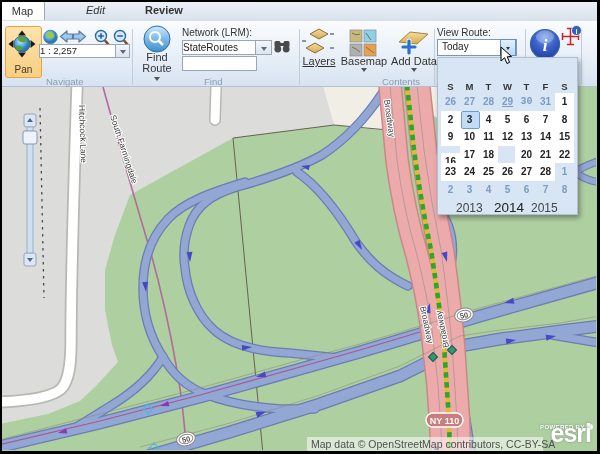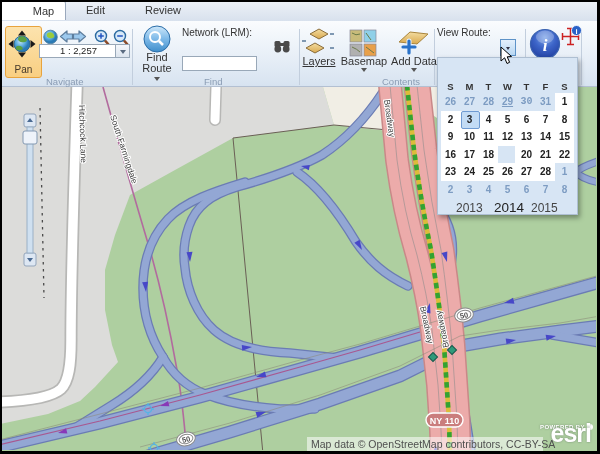--- a/index.html
+++ b/index.html
@@ -4,31 +4,31 @@
 html,body{margin:0;padding:0;}
 body{width:600px;height:454px;position:relative;overflow:hidden;background:#000;
  font-family:"Liberation Sans",sans-serif;}
 #app{position:absolute;left:0;top:0;width:600px;height:454px;background:#aecfa0;}
 #frame{position:absolute;left:0;top:0;width:600px;height:454px;box-sizing:border-box;border:2px solid #000;border-right-width:3px;border-bottom-width:3px;z-index:200;pointer-events:none;}
 
 #tabbar{position:absolute;left:0;top:0;width:100%;height:21px;
  background:linear-gradient(#eef2f8,#d8e1ed);border-bottom:1px solid #b9c4d4;}
 .tab{position:absolute;top:4px;font-size:11px;color:#333;}
 #tab-map{left:21px;top:1px;width:43px;height:19px;background:#fff;border:1px solid #9aa8bc;border-bottom:none;
- border-radius:4px 4px 0 0;text-align:center;line-height:20px;font-size:11px;color:#333;padding-left:21px;}
+ border-radius:4px 4px 0 0;text-align:center;line-height:20px;font-size:11px;color:#333;}
 #toolbar{position:absolute;left:0;top:21px;width:100%;height:65px;
  background:linear-gradient(#fafcfe,#e2ebf5 70%,#d7e3f0);border-bottom:1px solid #b3c0d2;}
 .vsep{position:absolute;top:8px;height:56px;width:1px;background:#c2cedd;}
 .grouplabel{position:absolute;top:55px;font-size:9.5px;color:#8a9cb4;}
 
 #panbtn{position:absolute;left:5px;top:5px;width:35px;height:50px;background:linear-gradient(#fce3ae,#f9cf82);
  border:1px solid #e8a33d;border-radius:3px;}
 #panbtn .lbl{position:absolute;bottom:2px;width:100%;text-align:center;font-size:10px;color:#43372a;}
 .combo{position:absolute;background:#fff;border:1px solid #99a8b8;}
-.combo .txt{position:absolute;left:20px;top:1px;font-size:10px;color:#222;}
+.combo .txt{position:absolute;left:0;top:1px;font-size:10px;color:#222;}
 .dropbtn{position:absolute;right:0;top:0;height:100%;background:linear-gradient(#f4f7fb,#dde5ee);
  border-left:1px solid #99a8b8;}
 .dropbtn:after{content:"";position:absolute;left:50%;top:50%;margin:-1px 0 0 -3px;
  border:3px solid transparent;border-top:4px solid #5a6b80;}
 .btnlabel{position:absolute;text-align:center;font-size:11px;color:#333;}
 .downarr{position:absolute;width:0;height:0;border:3px solid transparent;border-top:4px solid #555;}
 
 #todaybox{position:absolute;left:437px;top:39px;width:78px;height:15px;z-index:30;background:#fff;border:1px solid #8298ac;}
 #todaybox .txt{position:absolute;left:4px;top:1px;font-size:10px;color:#222;}
 #todaybtn{position:absolute;left:500px;top:39px;width:16px;height:17px;z-index:30;background:linear-gradient(#e4f0fc,#b8d7f2);
@@ -61,22 +61,22 @@
 #esri .pb{position:absolute;right:10px;top:2px;font-size:6px;font-weight:bold;letter-spacing:.4px;white-space:nowrap;text-shadow:0 0 2px rgba(90,110,90,.8);}
 #esri .pb:after{content:"";position:absolute;right:-8px;top:0px;width:6px;height:6px;border-radius:50%;background:#fff;}
 #esri .e{position:absolute;right:4px;top:-3px;font-size:25px;font-weight:bold;letter-spacing:-1px;text-shadow:0 0 2px rgba(90,110,90,.8);}
 </style></head>
 <body>
 <div id="app">
 <div id="frame"></div>
 
  <div id="tabbar">
    <div id="tab-map">Map</div>
-   <div class="tab" style="left:86px;">Edit</div>
-   <div class="tab" style="left:145px;">Review</div>
+   <div class="tab" style="left:86px;font-style:italic;">Edit</div>
+   <div class="tab" style="left:145px;font-weight:bold;">Review</div>
  </div>
  <div id="toolbar">
    <div class="vsep" style="left:132px;"></div>
    <div class="vsep" style="left:299px;"></div>
    <div class="vsep" style="left:434px;"></div>
    <div class="vsep" style="left:525px;"></div>
    <div class="vsep" style="left:581px;"></div>
    <div class="grouplabel" style="left:46px;">Navigate</div>
    <div class="grouplabel" style="left:204px;">Find</div>
    <div class="grouplabel" style="left:382px;">Contents</div>
@@ -173,28 +173,35 @@
     <text x="576.5" y="33.8" font-size="7.5" font-weight="bold" fill="#fff" text-anchor="middle">i</text>
    </svg>
 
    <div class="combo" style="left:39px;top:23px;width:89px;height:12px;">
      <div class="txt" style="top:0px;font-size:9.5px;">1 : 2,257</div>
      <div class="dropbtn" style="width:13px;"></div>
    </div>
    <div class="btnlabel" style="left:135px;top:31px;width:44px;line-height:11px;">Find<br>Route</div>
    <div class="downarr" style="left:154px;top:56px;border-width:3px;border-top-width:4px;"></div>
    <div class="btnlabel" style="left:182px;top:6px;font-size:10px;">Network (LRM):</div>
+   <div class="combo" style="left:182px;top:19px;width:88px;height:13px;">
+     <div class="txt">StateRoutes</div>
+     <div class="dropbtn" style="width:15px;"></div>
+   </div>
    <div class="combo" style="left:182px;top:35px;width:73px;height:13px;"></div>
    <div class="btnlabel" style="left:296px;top:34px;width:46px;text-decoration:underline;">Layers</div>
    <div class="btnlabel" style="left:336px;top:34px;width:56px;">Basemap</div>
    <div class="downarr" style="left:361px;top:47px;"></div>
    <div class="btnlabel" style="left:386px;top:34px;width:56px;">Add Data</div>
    <div class="downarr" style="left:411px;top:47px;"></div>
    <div class="btnlabel" style="left:437px;top:6px;font-size:10px;">View Route:</div>
  </div>
+ <div id="todaybox">
+      <div class="txt">Today</div>
+    </div>
  <div id="todaybtn"></div>
 
  <div id="map">
   <svg width="596" height="363" viewBox="0 87 596 363">
 
    <rect x="0" y="87" width="596" height="363" fill="#aecfa0"></rect>
    <polygon points="0,87 323,87 334,125 233,138 175,170 130,195 115,235 105,270 105,310 112,345 118,362 95,387 80,401 48,414 0,424" fill="#dcdcda"></polygon>
    <polygon points="323,87 381,87 389,131 334,125" fill="#f1eee5"></polygon>
    <polygon points="418,87 451,87 437,118 428,112" fill="#f1eee5"></polygon>
 
@@ -361,21 +368,21 @@
         <div class="cr" style="height:17.5px">
           <div class="cc wbg" style="left:0px;">9</div>
           <div class="cc wbg" style="left:19px;">10</div>
           <div class="cc wbg" style="left:38px;">11</div>
           <div class="cc wbg" style="left:57px;">12</div>
           <div class="cc wbg" style="left:76px;">13</div>
           <div class="cc wbg" style="left:95px;">14</div>
           <div class="cc wbg" style="left:114px;">15</div>
         </div>
         <div class="cr" style="height:17.5px">
-          <div class="cc wbg" style="left:0px;">16</div>
+          <div class="cc wbg" style="left:0px;margin-top:7px;">16</div>
           <div class="cc wbg" style="left:19px;">17</div>
           <div class="cc wbg" style="left:38px;">18</div>
           <div class="cc wbg" style="left:74px;">19</div>
           <div class="cc wbg" style="left:76px;">20</div>
           <div class="cc wbg" style="left:95px;">21</div>
           <div class="cc wbg" style="left:114px;">22</div>
         </div>
         <div class="cr" style="height:17.5px">
           <div class="cc wbg" style="left:0px;">23</div>
           <div class="cc wbg" style="left:19px;">24</div>

